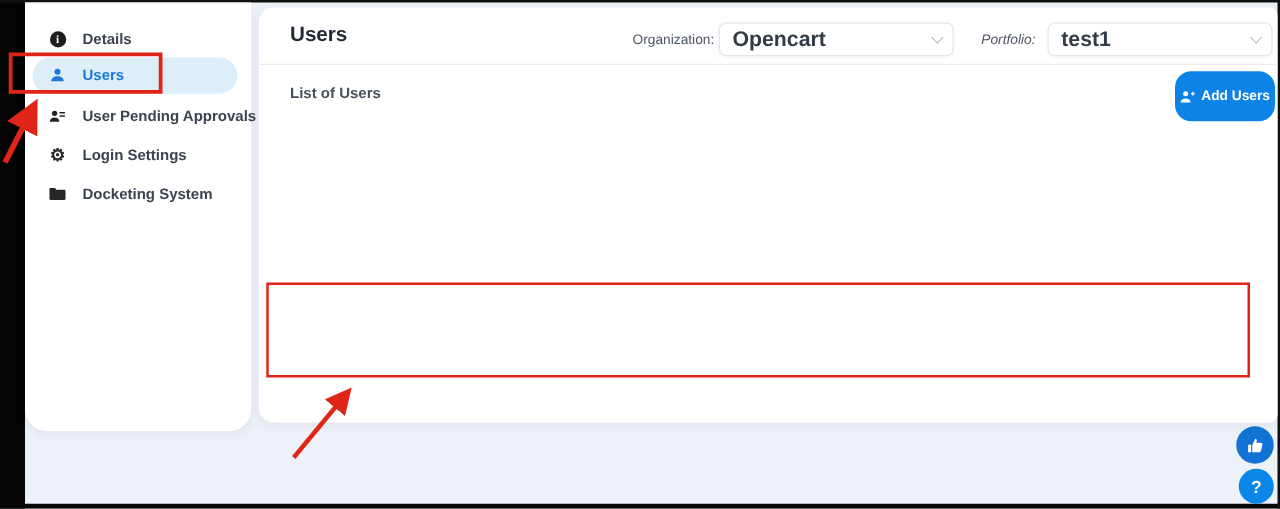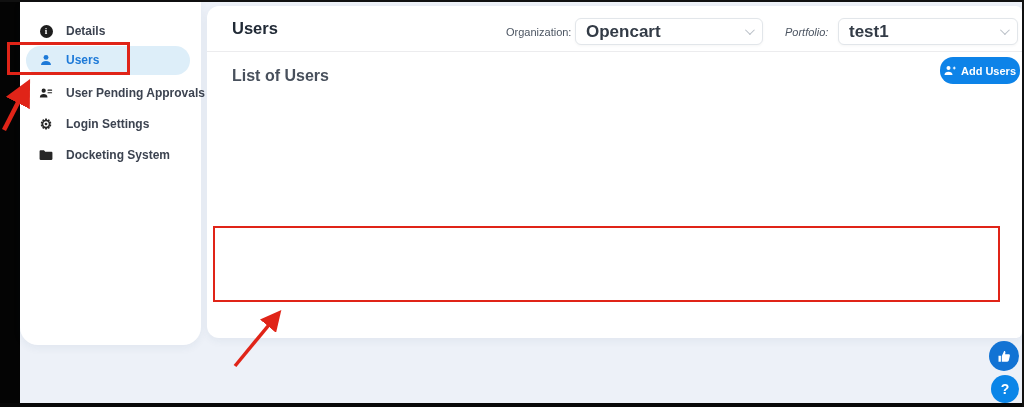--- a/index.html
+++ b/index.html
@@ -21,22 +21,22 @@
   .gear-ic { font-size:14px; color:#2a2a2a; line-height:1;}
 
   
   .main { position:absolute; left:207px; top:6px; right:2px; height:332px; background:#ffffff; border-radius:12px 6px 6px 12px; box-shadow:0 3px 8px rgba(40,60,100,.06); z-index:10;}
   .m-title { position:absolute; left:25px; top:13px; font-size:16.5px; font-weight:bold; color:#212a36;}
   .hdr-label { position:absolute; top:20px; font-size:11px; color:#4c5562;}
   .select-box { position:absolute; top:12px; height:27px; background:#fff; border:1px solid #e2e6ea; border-radius:6px; box-shadow:0 1px 3px rgba(0,0,0,.04); display:flex; align-items:center; padding:0 10px; font-size:17px; font-weight:600; color:#333b46; cursor:pointer;}
   .select-box .chev { margin-left:auto; }
   .chev { width:7px; height:7px; border-right:1.6px solid #b9bfc7; border-bottom:1.6px solid #b9bfc7; transform:rotate(45deg) translateY(-2px); display:inline-block;}
   .m-divider { position:absolute; left:0; right:0; top:45px; height:1px; background:#ececee;}
-  .list-title { position:absolute; left:25px; top:61px; font-size:16px; font-weight:600; color:#48505c;}
-  .add-btn { position:absolute; left:733px; top:51px; width:80px; height:27px; background:#0d83e8; color:#fff; border:none; border-radius:13px; font-size:11px; font-weight:bold; display:flex; align-items:center; justify-content:center; gap:5px; cursor:pointer; font-family:"Liberation Sans",sans-serif;}
+  .list-title { position:absolute; left:25px; top:61px; font-size:12px; font-weight:600; color:#48505c;}
+  .add-btn { position:absolute; left:733px; top:51px; width:80px; height:40px; background:#0d83e8; color:#fff; border:none; border-radius:13px; font-size:11px; font-weight:bold; display:flex; align-items:center; justify-content:center; gap:5px; cursor:pointer; font-family:"Liberation Sans",sans-serif;}
 
   
   .tbl { position:absolute; left:228px; top:92px; width:782px; height:207px; border:1px solid #f1f1f2; font-size:11.5px; color:#333c49; background:#fff;}
   .tbl-head { position:absolute; left:0; top:0; width:100%; height:48px; background:#fafafa; border-bottom:1px solid #efefef;}
   .th { position:absolute; font-weight:bold; color:#2a3340; white-space:nowrap;}
   .vline { position:absolute; width:1px; background:#efefef;}
   .sorter { position:absolute; display:flex; flex-direction:column; gap:1px;}
   .tri-up { width:0; height:0; border-left:3.5px solid transparent; border-right:3.5px solid transparent; border-bottom:4px solid #c6cad1;}
   .tri-dn { width:0; height:0; border-left:3.5px solid transparent; border-right:3.5px solid transparent; border-top:4px solid #c6cad1;}
   .row-divider { position:absolute; left:0; width:100%; height:1px; background:#f2f2f3;}

